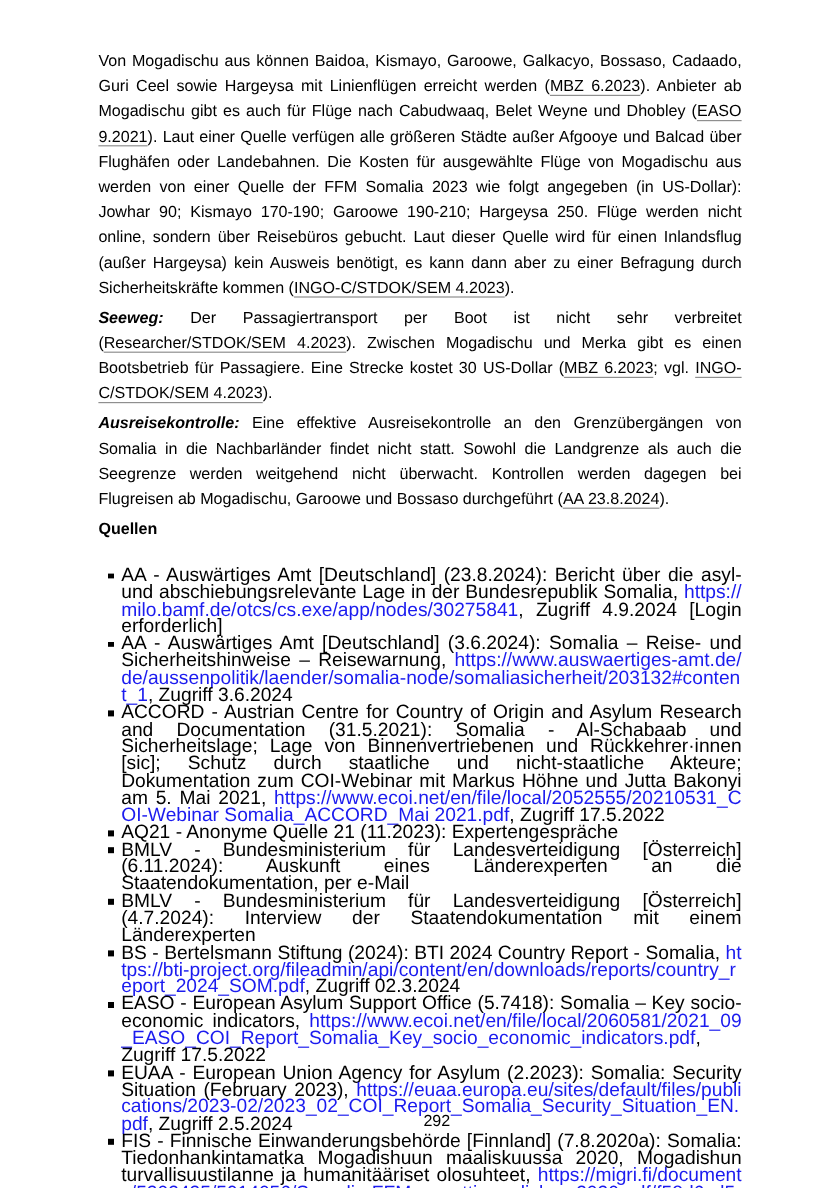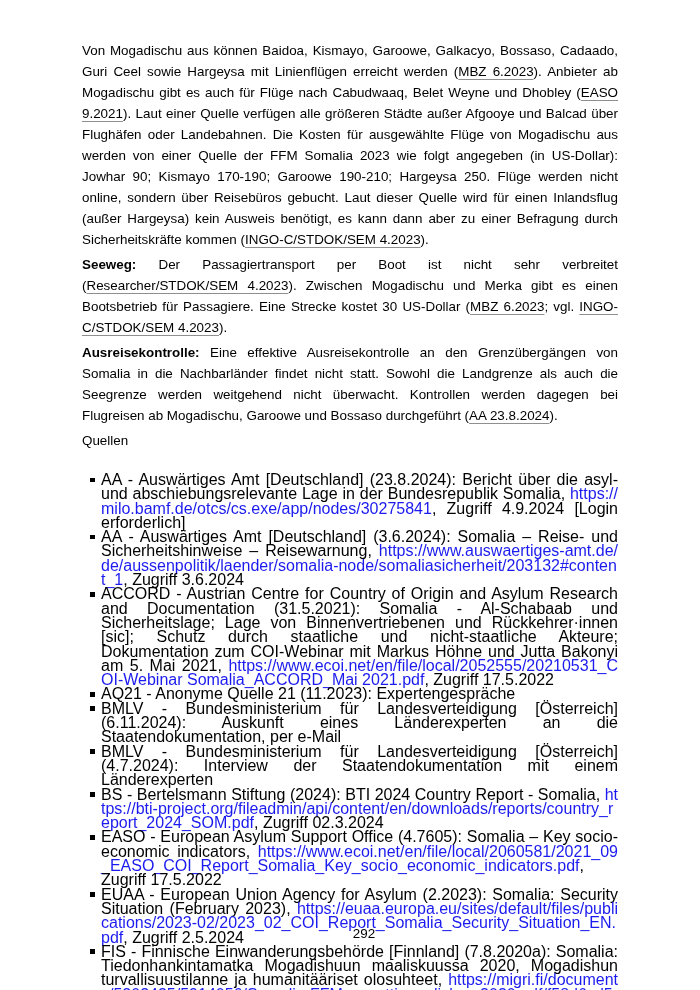--- a/index.html
+++ b/index.html
@@ -27,40 +27,41 @@
     font-size:13.4px;
     line-height:21px;
     text-align:justify;
     margin:0 0 4px 0;
     hyphens:auto;
   }
   .sources-heading{
     font-size:13.4px;
     line-height:21px;
     margin:2px 0 18px 0;
+    font-weight:bold;
   }
   .src-list{
     margin-top:22px;
     font-size:16px;
     line-height:14.3px;
   }
   .src{
     position:relative;
     padding-left:19px;
     text-align:justify;
   }
   .bullet{
     position:absolute;
     left:8px;top:4.6px;
     width:4.6px;height:4.6px;
     background:#000;
     display:inline-block;
   }
   .seg-plain{color:var(--text-color);}
-  .seg-bold{color:var(--text-color);font-weight:bold;}
+  .seg-bold{color:var(--text-color);font-weight:bold;font-style:italic;}
   a.seg-cite{
     color:var(--text-color);
     text-decoration:underline;
     text-decoration-color:var(--cite-underline);
     text-decoration-thickness:1px;
     text-underline-offset:2.5px;
     cursor:pointer;
   }
   a.seg-url{
     color:var(--url-color);
@@ -92,20 +93,20 @@
     <p class="sources-heading">Quellen</p>
 
     <div class="src-list">
       <div class="src"><span class="bullet"></span><span class="src-text"><span class="seg-plain">AA - Auswärtiges Amt [Deutschland] (23.8.2024): Bericht über die asyl- und abschiebungsrelevante Lage in der Bundesrepublik Somalia, </span><a class="seg-url" href="#">https://milo.bamf.de/otcs/cs.exe/app/nodes/30275841</a><span class="seg-plain">, Zugriff 4.9.2024 [Login erforderlich]</span></span></div>
       <div class="src"><span class="bullet"></span><span class="src-text"><span class="seg-plain">AA - Auswärtiges Amt [Deutschland] (3.6.2024): Somalia – Reise- und Sicherheitshinweise – Reisewarnung, </span><a class="seg-url" href="#">https://www.auswaertiges-amt.de/de/aussenpolitik/laender/somalia-node/somaliasicherheit/203132#content_1</a><span class="seg-plain">, Zugriff 3.6.2024</span></span></div>
       <div class="src"><span class="bullet"></span><span class="src-text"><span class="seg-plain">ACCORD - Austrian Centre for Country of Origin and Asylum Research and Documentation (31.5.2021): Somalia - Al-Schabaab und Sicherheitslage; Lage von Binnenvertriebenen und Rückkehrer·innen [sic]; Schutz durch staatliche und nicht-staatliche Akteure; Dokumentation zum COI-Webinar mit Markus Höhne und Jutta Bakonyi am 5. Mai 2021, </span><a class="seg-url" href="#">https://www.ecoi.net/en/file/local/2052555/20210531_COI-Webinar Somalia_ACCORD_Mai 2021.pdf</a><span class="seg-plain">, Zugriff 17.5.2022</span></span></div>
       <div class="src"><span class="bullet"></span><span class="src-text"><span class="seg-plain">AQ21 - Anonyme Quelle 21 (11.2023): Expertengespräche</span></span></div>
       <div class="src"><span class="bullet"></span><span class="src-text"><span class="seg-plain">BMLV - Bundesministerium für Landesverteidigung [Österreich] (6.11.2024): Auskunft eines Länderexperten an die Staatendokumentation, per e-Mail</span></span></div>
       <div class="src"><span class="bullet"></span><span class="src-text"><span class="seg-plain">BMLV - Bundesministerium für Landesverteidigung [Österreich] (4.7.2024): Interview der Staatendokumentation mit einem Länderexperten</span></span></div>
       <div class="src"><span class="bullet"></span><span class="src-text"><span class="seg-plain">BS - Bertelsmann Stiftung (2024): BTI 2024 Country Report - Somalia, </span><a class="seg-url" href="#">https://bti-project.org/fileadmin/api/content/en/downloads/reports/country_report_2024_SOM.pdf</a><span class="seg-plain">, Zugriff 02.3.2024</span></span></div>
-      <div class="src"><span class="bullet"></span><span class="src-text"><span class="seg-plain">EASO - European Asylum Support Office (4.7605): Somalia – Key socio-economic indicators, </span><a class="seg-url" href="#">https://www.ecoi.net/en/file/local/2060581/2021_09_EASO_COI_Report_Somalia_Key_socio_economic_indicators.pdf</a><span class="seg-plain">, Zugriff 17.5.2022</span></span></div>
+      <div class="src"><span class="bullet"></span><span class="src-text"><span class="seg-plain">EASO - European Asylum Support Office (5.7418): Somalia – Key socio-economic indicators, </span><a class="seg-url" href="#">https://www.ecoi.net/en/file/local/2060581/2021_09_EASO_COI_Report_Somalia_Key_socio_economic_indicators.pdf</a><span class="seg-plain">, Zugriff 17.5.2022</span></span></div>
       <div class="src"><span class="bullet"></span><span class="src-text"><span class="seg-plain">EUAA - European Union Agency for Asylum (2.2023): Somalia: Security Situation (February 2023), </span><a class="seg-url" href="#">https://euaa.europa.eu/sites/default/files/publications/2023-02/2023_02_COI_Report_Somalia_Security_Situation_EN.pdf</a><span class="seg-plain">, Zugriff 2.5.2024</span></span></div>
       <div class="src"><span class="bullet"></span><span class="src-text"><span class="seg-plain">FIS - Finnische Einwanderungsbehörde [Finnland] (7.8.2020a): Somalia: Tiedonhankintamatka Mogadishuun maaliskuussa 2020, Mogadishun turvallisuustilanne ja humanitääriset olosuhteet, </span><a class="seg-url" href="#">https://migri.fi/documents/5202425/5914056/Somalia FFM raportti maaliskuu 2020.pdf/f58d6cd5-271a-55fd-9b89-b3d32e4ff80b/Somalia FFM raportti maaliskuu 2020.pdf?t=1596797440011</a><span class="seg-plain">, Zugriff 12.3.2024</span></span></div>
     </div>
   </div>
 
   <div class="pageno">292</div>
 </div>
 
 </body></html>

